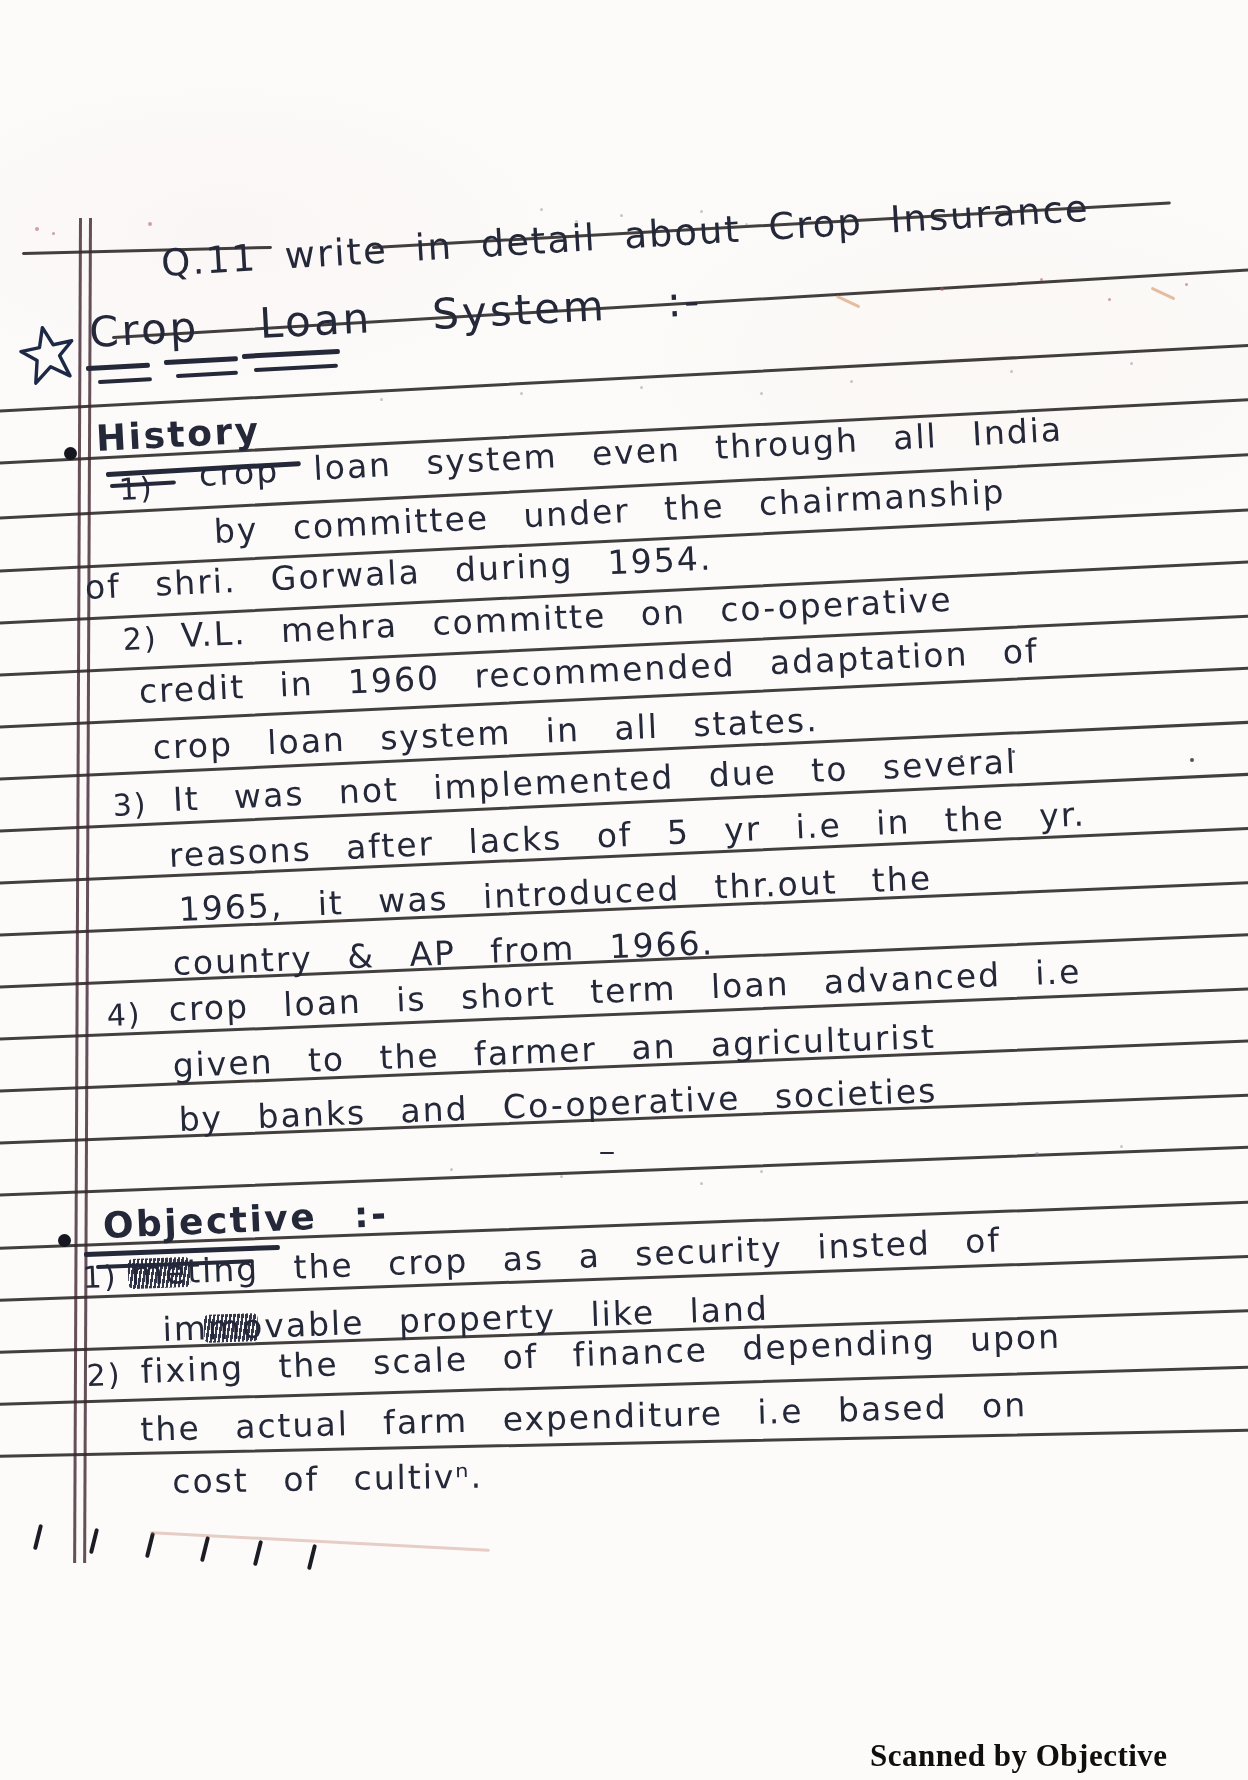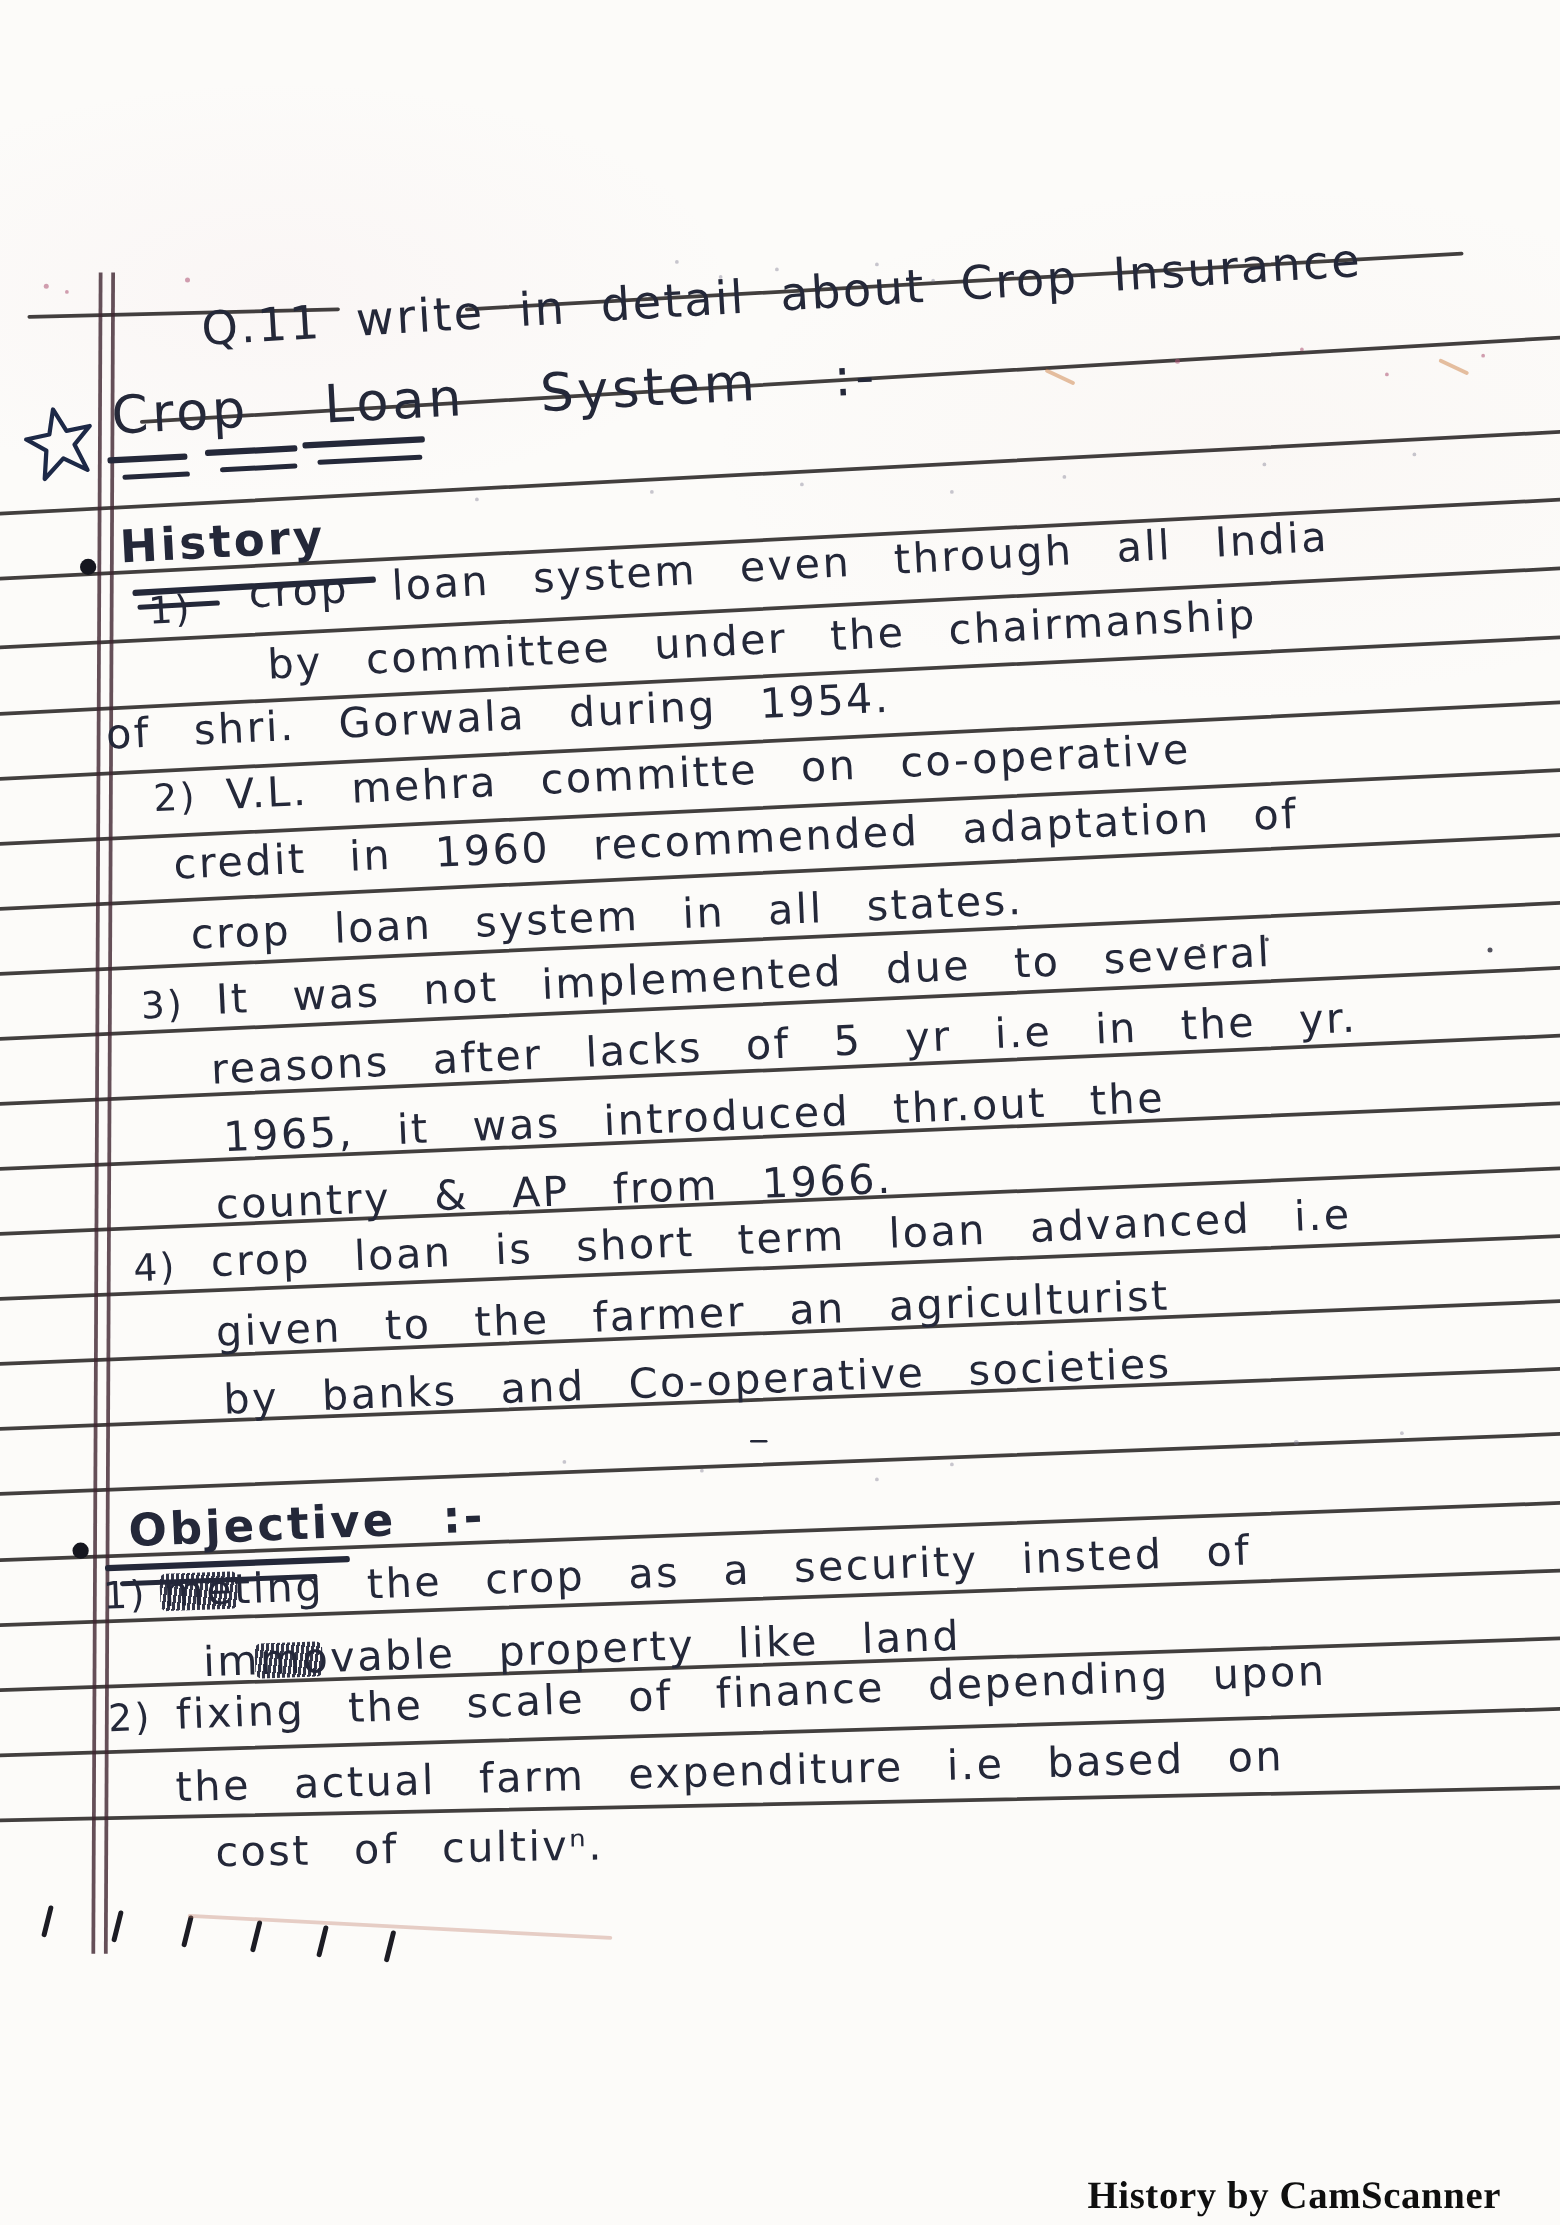--- a/index.html
+++ b/index.html
@@ -180,14 +180,14 @@
 
   <div class="hw num" style="left:86px;top:1358px;transform:rotate(-2.2deg);">2)</div>
   <div class="hw" style="left:140px;top:1352px;font-size:33px;transform:rotate(-2.2deg);">fixing the scale of finance depending upon</div>
   <div class="hw" style="left:140px;top:1410px;font-size:33px;transform:rotate(-1.6deg);">the actual farm expenditure i.e based on</div>
   <div class="hw" style="left:172px;top:1462px;font-size:33px;transform:rotate(-1deg);">cost of cultivⁿ.</div>
 
   <div class="stroke" style="left:600px;top:1152px;width:14px;height:2px;"></div>
 
   <div class="slash" style="left:150px;top:1540px;width:340px;background:rgba(190,120,100,.35);transform:rotate(3deg);"></div>
 
-  <div class="watermark">History by CamScanner</div>
+  <div class="watermark">Scanned by Objective</div>
 </div>
 
 </body></html>

